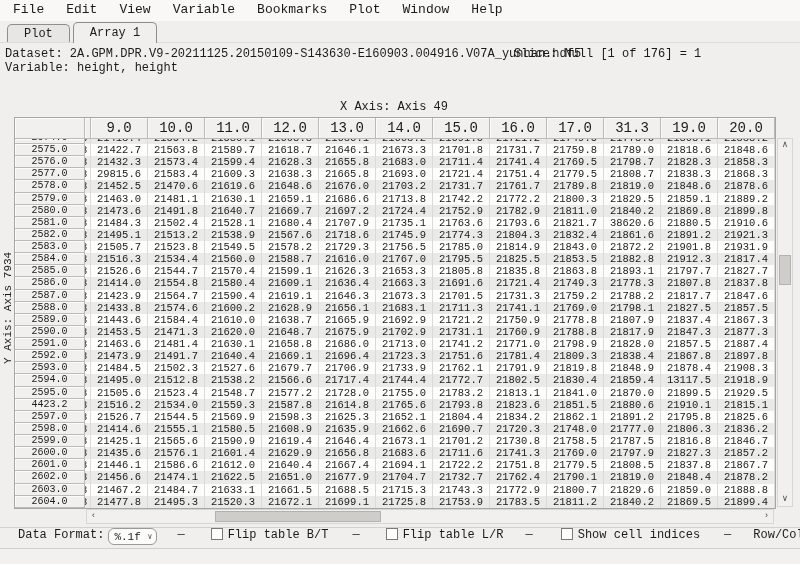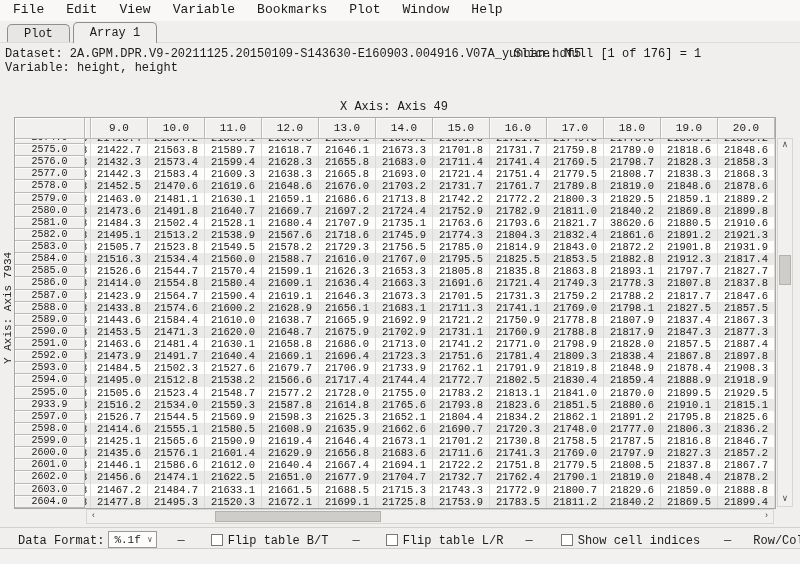--- a/index.html
+++ b/index.html
@@ -35,21 +35,21 @@
     grid-template-rows:21px 5px repeat(30,12.13px);
     border:1px solid #a7a6a3;
     background:#fdfdfc;
   }
   .ch, .rh {
     background:#f1f0ee;
     border-right:1px solid #bbbab7; border-bottom:1px solid #bbbab7;
     box-shadow:inset 1px 1px 0 #fbfbfa;
     overflow:hidden; white-space:nowrap;
   }
-  .ch { font-size:11px; text-align:center; line-height:20px; }
+  .ch { font-size:14px; text-align:center; line-height:20px; }
   .rh { font-size:10px; text-align:center; line-height:12px; }
   .corner { background:#f1f0ee; border-right:1px solid #bbbab7; border-bottom:1px solid #bbbab7;
             box-shadow:inset 1px 1px 0 #fbfbfa; }
   .dc { font-size:10.5px; line-height:12px; text-align:right; padding-right:6px;
         border-right:1px solid #dbdad8; overflow:hidden; white-space:nowrap; }
   .stripe-a { background:#eaeae8; }
   .stripe-b { background:#fdfdfc; }
   .sliver { padding:0; text-align:left; }
   .sliver span { display:inline-block; margin-left:-4px; }
   .partial span { display:inline-block; position:relative; top:-7px; }
@@ -65,24 +65,24 @@
   .hscroll .sbtn { top:0; height:13px; width:13px; line-height:13px; }
   .hscroll .left { left:0; }
   .hscroll .right { right:0; }
   .vthumb { position:absolute; left:1px; width:12px; top:116px; height:30px;
             background:#cecdca; border:1px solid #b3b2af; }
   .hthumb { position:absolute; top:1px; height:11px; left:128px; width:166px;
             background:#cecdca; border:1px solid #b3b2af; }
   
   .controlbar { position:absolute; left:0; top:527px; width:800px; height:22px;
                 border-top:1px solid #d2d1ce; border-bottom:1px solid #cfcecb;
-                background:#f0efed; display:flex; align-items:flex-end; font-size:12px; white-space:nowrap; }
+                background:#f0efed; display:flex; align-items:flex-start; font-size:12px; white-space:nowrap; }
   .cb-label { cursor:default; }
   .dropdown { display:inline-flex; align-items:center; justify-content:space-between;
-              height:17px; background:#fcfcfb; border:1px solid #9a9996; border-radius:0;
+              height:17px; background:#fcfcfb; border:1px solid #9a9996; border-radius:6px;
               padding:0 4px 0 5px; font-size:11px; min-width:49px; }
   .dd-chevron { font-size:8px; color:#555; margin-left:5px; }
   .checkbox { display:inline-block; width:12px; height:12px; background:#ffffff;
               border:1px solid #7a7976; margin-right:5px; vertical-align:-2px; }
   .dash { color:#3a3a3a; }
   .bottom-strip { position:absolute; left:0; top:549px; width:800px; height:15px; background:#f2f1ef; }
   .ml4{margin-left:4px;}
   .ml20{margin-left:20px;} .ml22{margin-left:22px;} .ml24{margin-left:24px;}
   .ml26{margin-left:26px;} .ml28{margin-left:28px;}
   .pl18{padding-left:18px;}
@@ -120,21 +120,21 @@
     <div class="ch sliver"><span></span></div>
     <div class="ch"><span>9.0</span></div>
     <div class="ch"><span>10.0</span></div>
     <div class="ch"><span>11.0</span></div>
     <div class="ch"><span>12.0</span></div>
     <div class="ch"><span>13.0</span></div>
     <div class="ch"><span>14.0</span></div>
     <div class="ch"><span>15.0</span></div>
     <div class="ch"><span>16.0</span></div>
     <div class="ch"><span>17.0</span></div>
-    <div class="ch"><span>18.0</span></div>
+    <div class="ch"><span>31.3</span></div>
     <div class="ch"><span>19.0</span></div>
     <div class="ch"><span>20.0</span></div>
     <div class="rh partial"><span>2574.0</span></div>
     <div class="dc sliver stripe-a partial"><span>3</span></div>
     <div class="dc stripe-a partial"><span>21413.4</span></div>
     <div class="dc stripe-a partial"><span>21554.2</span></div>
     <div class="dc stripe-a partial"><span>21580.1</span></div>
     <div class="dc stripe-a partial"><span>21608.8</span></div>
     <div class="dc stripe-a partial"><span>21636.1</span></div>
     <div class="dc stripe-a partial"><span>21663.2</span></div>
@@ -167,21 +167,21 @@
     <div class="dc stripe-a"><span>21655.8</span></div>
     <div class="dc stripe-a"><span>21683.0</span></div>
     <div class="dc stripe-a"><span>21711.4</span></div>
     <div class="dc stripe-a"><span>21741.4</span></div>
     <div class="dc stripe-a"><span>21769.5</span></div>
     <div class="dc stripe-a"><span>21798.7</span></div>
     <div class="dc stripe-a"><span>21828.3</span></div>
     <div class="dc stripe-a"><span>21858.3</span></div>
     <div class="rh"><span>2577.0</span></div>
     <div class="dc sliver stripe-b"><span>3</span></div>
-    <div class="dc stripe-b"><span>21442.3</span></div>
+    <div class="dc stripe-b"><span>29815.6</span></div>
     <div class="dc stripe-b"><span>21583.4</span></div>
     <div class="dc stripe-b"><span>21609.3</span></div>
     <div class="dc stripe-b"><span>21638.3</span></div>
     <div class="dc stripe-b"><span>21665.8</span></div>
     <div class="dc stripe-b"><span>21693.0</span></div>
     <div class="dc stripe-b"><span>21721.4</span></div>
     <div class="dc stripe-b"><span>21751.4</span></div>
     <div class="dc stripe-b"><span>21779.5</span></div>
     <div class="dc stripe-b"><span>21808.7</span></div>
     <div class="dc stripe-b"><span>21838.3</span></div>
@@ -415,37 +415,37 @@
     <div class="dc stripe-a"><span>21495.0</span></div>
     <div class="dc stripe-a"><span>21512.8</span></div>
     <div class="dc stripe-a"><span>21538.2</span></div>
     <div class="dc stripe-a"><span>21566.6</span></div>
     <div class="dc stripe-a"><span>21717.4</span></div>
     <div class="dc stripe-a"><span>21744.4</span></div>
     <div class="dc stripe-a"><span>21772.7</span></div>
     <div class="dc stripe-a"><span>21802.5</span></div>
     <div class="dc stripe-a"><span>21830.4</span></div>
     <div class="dc stripe-a"><span>21859.4</span></div>
-    <div class="dc stripe-a"><span>21888.9</span></div>
+    <div class="dc stripe-a"><span>13117.5</span></div>
     <div class="dc stripe-a"><span>21918.9</span></div>
     <div class="rh"><span>2595.0</span></div>
     <div class="dc sliver stripe-b"><span>3</span></div>
     <div class="dc stripe-b"><span>21505.6</span></div>
     <div class="dc stripe-b"><span>21523.4</span></div>
     <div class="dc stripe-b"><span>21548.7</span></div>
     <div class="dc stripe-b"><span>21577.2</span></div>
     <div class="dc stripe-b"><span>21728.0</span></div>
     <div class="dc stripe-b"><span>21755.0</span></div>
     <div class="dc stripe-b"><span>21783.2</span></div>
     <div class="dc stripe-b"><span>21813.1</span></div>
     <div class="dc stripe-b"><span>21841.0</span></div>
     <div class="dc stripe-b"><span>21870.0</span></div>
     <div class="dc stripe-b"><span>21899.5</span></div>
     <div class="dc stripe-b"><span>21929.5</span></div>
-    <div class="rh"><span>2933.9</span></div>
+    <div class="rh"><span>4423.2</span></div>
     <div class="dc sliver stripe-a"><span>3</span></div>
     <div class="dc stripe-a"><span>21516.2</span></div>
     <div class="dc stripe-a"><span>21534.0</span></div>
     <div class="dc stripe-a"><span>21559.3</span></div>
     <div class="dc stripe-a"><span>21587.8</span></div>
     <div class="dc stripe-a"><span>21614.8</span></div>
     <div class="dc stripe-a"><span>21765.6</span></div>
     <div class="dc stripe-a"><span>21793.8</span></div>
     <div class="dc stripe-a"><span>21823.6</span></div>
     <div class="dc stripe-a"><span>21851.5</span></div>

